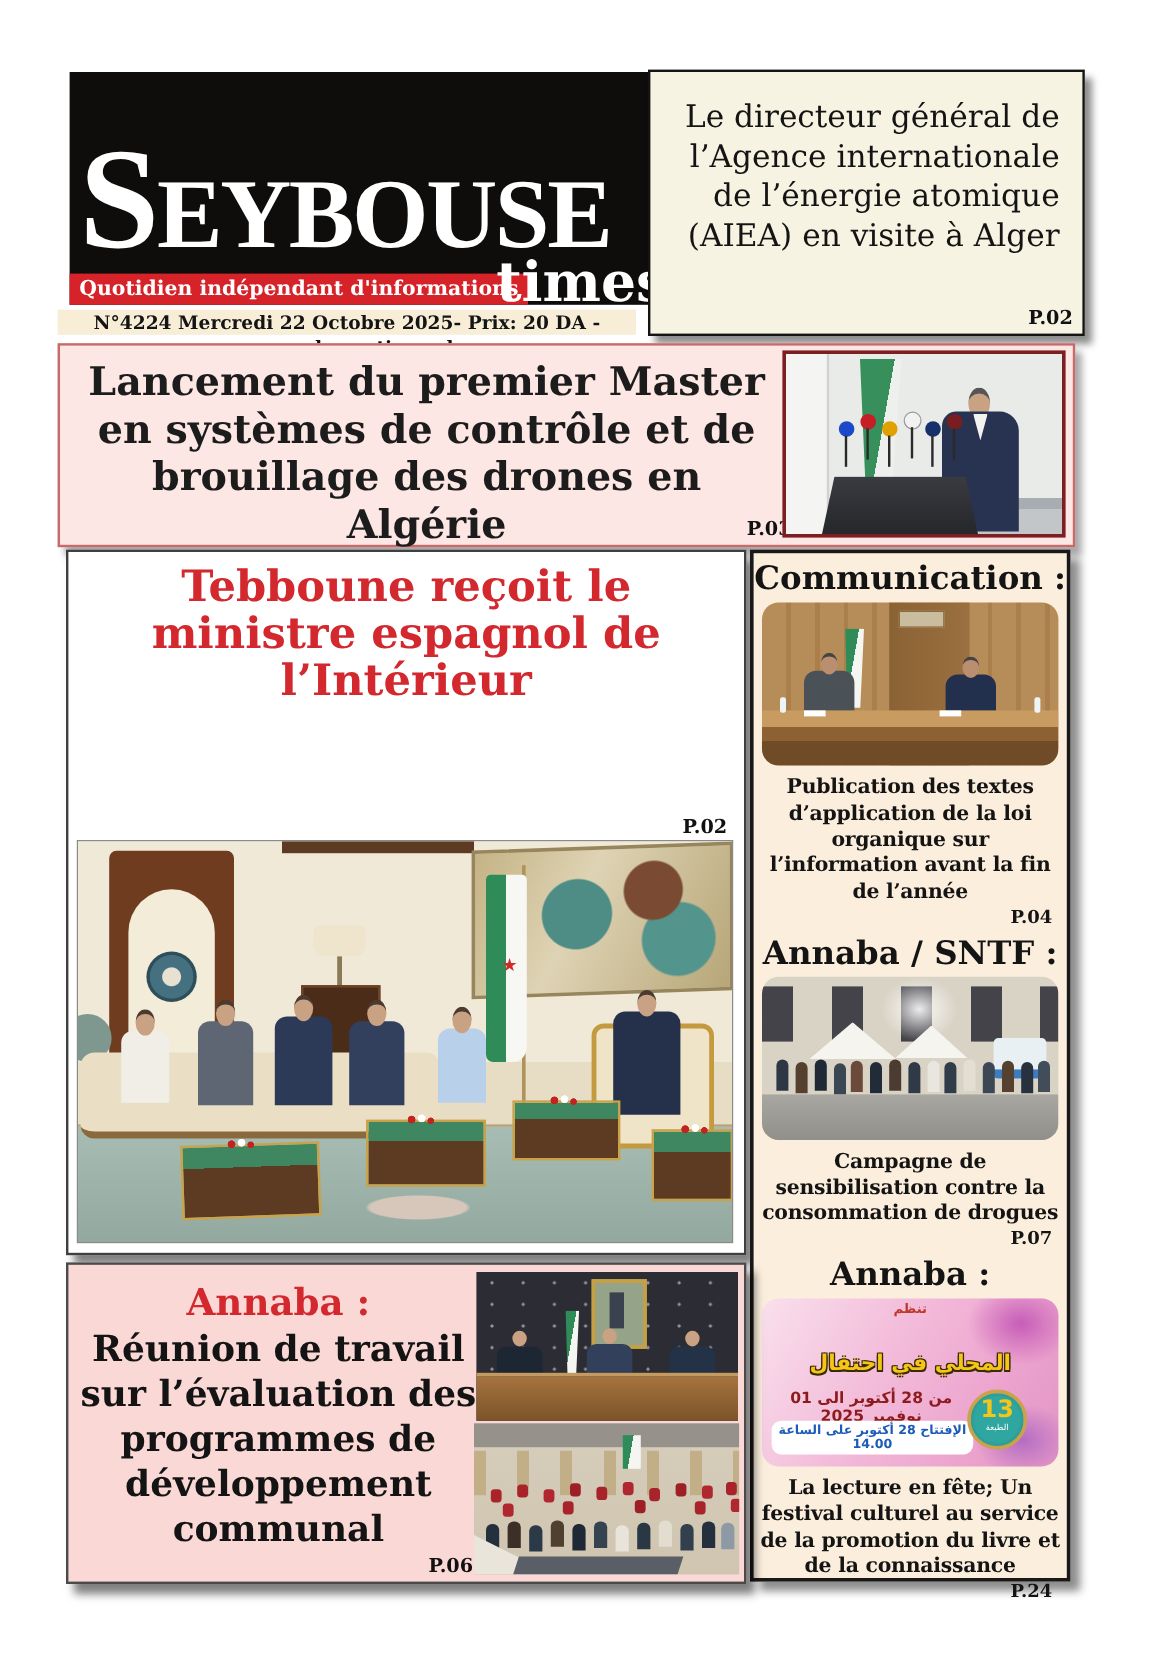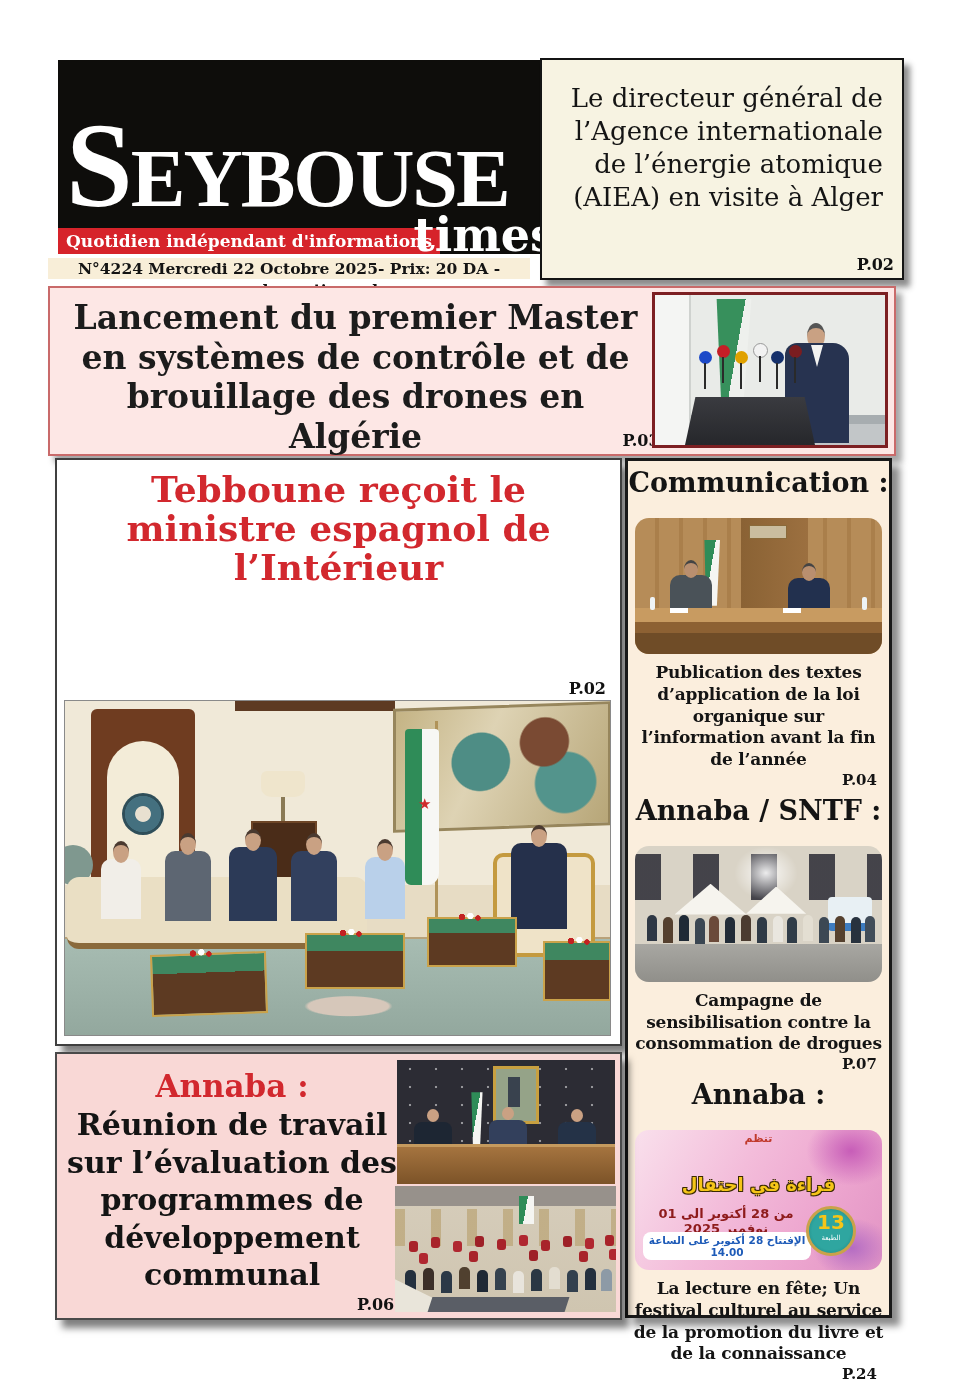--- a/index.html
+++ b/index.html
@@ -107,21 +107,21 @@
                radial-gradient(circle at 82% 60%,#c22222 0 2.5px,transparent 3px);}
   .pm-t1{left:86px;top:252px;width:112px;height:58px;transform:rotate(-2deg);}
   .pm-t2{left:240px;top:232px;width:96px;height:52px;}
   .pm-t3{left:362px;top:216px;width:86px;height:46px;}
   .pm-t4{left:478px;top:240px;width:64px;height:56px;}
 
   
   #right-col{position:absolute;left:625px;top:458px;width:267px;height:860px;background:var(--right-column-bg);
              border:3px solid #191919;box-shadow:8px 8px 7px rgba(0,0,0,.45);box-sizing:border-box;}
   .rc-heading{margin-top:6px;text-align:center;font-weight:700;font-size:27px;color:#141414;}
-  .rc-photo{margin:20px auto 0;width:247px;border-radius:14px;overflow:hidden;position:relative;}
+  .rc-photo{margin:4px auto 0;width:247px;border-radius:14px;overflow:hidden;position:relative;}
   .rc-blurb{margin:8px 4px 0;text-align:center;font-weight:700;font-size:17px;line-height:1.28;letter-spacing:-0.2px;}
   .rc-pref{text-align:right;padding-right:12px;font-weight:700;font-size:15px;}
 
   
   .photo-desk{height:136px;background:repeating-linear-gradient(90deg,#b68c58 0 20px,#aa7f4b 20px 24px);}
   .pc-panel{position:absolute;left:43%;top:0;width:27%;height:100%;background:linear-gradient(90deg,#8a6234,#9c7040);}
   .pc-vent{position:absolute;left:46%;top:7px;width:36px;height:12px;background:#cabd9f;border:1px solid #8a6a3a;}
   .pc-flag{position:absolute;left:26%;top:16%;width:26px;height:66px;
            background:linear-gradient(100deg,#2f8c58 45%,#f5f5f2 45%);
            clip-path:polygon(20% 0,80% 0,68% 100%,26% 100%);}
@@ -311,21 +311,21 @@
       <div class="pz-ground"></div>
     </div>
     <div class="rc-blurb">Campagne de sensibilisation contre la consommation de drogues</div>
     <div class="rc-pref">P.07</div>
 
     <div class="rc-heading">Annaba :</div>
     <div class="rc-photo photo-poster">
       <div class="pp-splash1"></div>
       <div class="pp-splash2"></div>
       <div class="pp-org" dir="rtl">تنظم</div>
-      <div class="pp-l2" dir="rtl">قراءة في احتفال</div>
+      <div class="pp-l2" dir="rtl">المحلي في احتفال</div>
       <div class="pp-date" dir="rtl">من 28 أكتوبر الى 01 نوفمبر 2025</div>
       <div class="pp-open" dir="rtl">الإفتتاح 28 أكتوبر على الساعة 14.00</div>
       <div class="pp-badge">
         <span class="n13">13</span>
         <span class="lbl" dir="rtl">الطبعة</span>
       </div>
     </div>
     <div class="rc-blurb">La lecture en fête; Un festival culturel au service de la promotion du livre et de la connaissance</div>
     <div class="rc-pref">P.24</div>
   </div>

